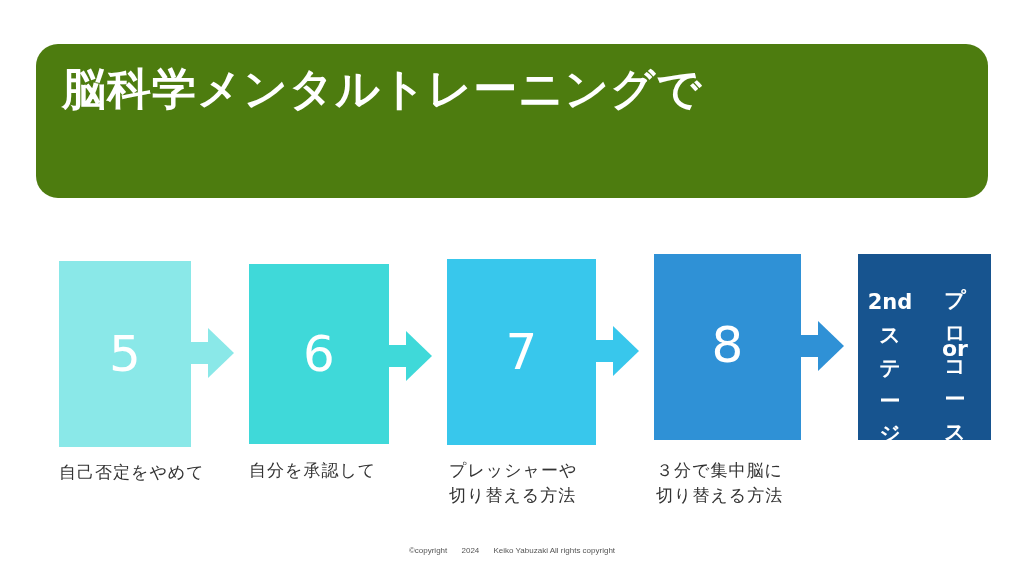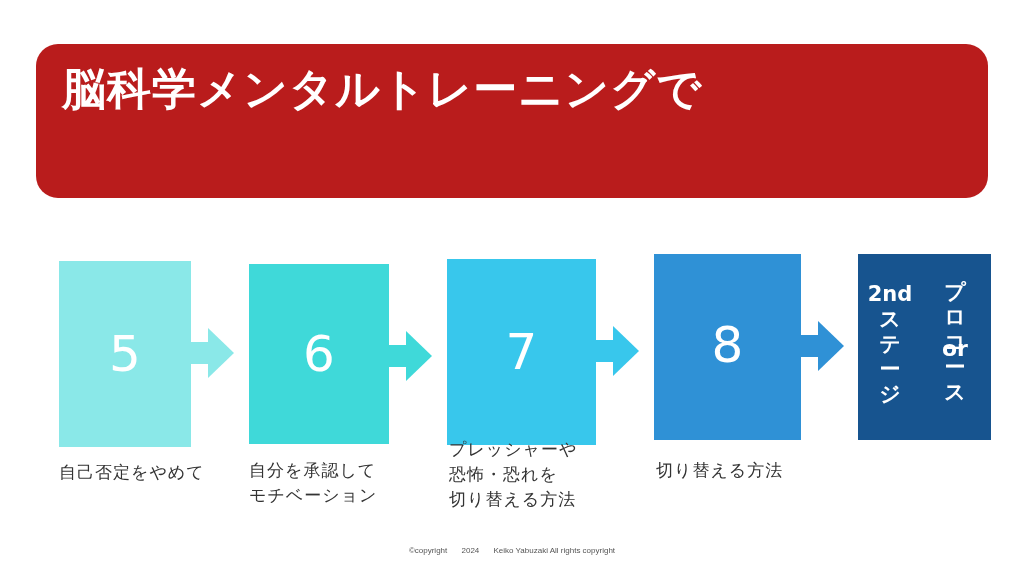--- a/index.html
+++ b/index.html
@@ -1,21 +1,21 @@
 <!DOCTYPE html>
 <html><head>
 <meta charset="utf-8">
 <style>
   * { margin: 0; padding: 0; box-sizing: border-box; }
   html, body { width: 1024px; height: 576px; background: #ffffff; overflow: hidden; }
   body { position: relative; font-family: "DejaVu Sans", sans-serif; }
 
   .banner {
     position: absolute; left: 36px; top: 44px; width: 952px; height: 154px;
-    background: #b91c1c; border-radius: 22px;
+    background: #4d7c0f; border-radius: 22px;
     padding: 14px 0 2px 26px;
     color: #ffffff;
   }
   .banner .line {
     display: block; font-weight: bold; font-size: 44px; line-height: 62px;
     letter-spacing: 1px; white-space: nowrap;
   }
 
   .box {
     position: absolute; color: #ffffff;
@@ -34,21 +34,21 @@
   .caption span { display: block; }
 
   .final {
     position: absolute; left: 858px; top: 254px; width: 133px; height: 186px;
     background: #17548f; color: #ffffff; font-weight: bold;
   }
   .vcol {
     position: absolute; display: flex; flex-direction: column; align-items: center;
     font-size: 21px; line-height: 25px;
   }
-  .vcol span { display: block; }
+  .vcol span { display: block; margin-top: 8px; }
   .or { position: absolute; left: 52px; top: 82px; font-size: 22px; margin-left: 32px; }
 
   .footer {
     position: absolute; left: 0; width: 1024px; top: 546px; text-align: center;
     font-size: 8px; color: #555555;
     font-family: "Liberation Sans", sans-serif;
   }
   .footer span { margin: 12px 6px; }
 </style>
 </head>
@@ -106,28 +106,27 @@
     <span>ー</span>
     <span>ス</span>
   </div>
 </div>
 
 <div class="caption" style="left:59px;top:460px;">
   <span>自己否定をやめて</span>
 </div>
 <div class="caption" style="left:249px;top:458px;">
   <span>自分を承認して</span>
-  <span>モチベーション</span>
 </div>
-<div class="caption" style="left:449px;top:437px;font-family:Liberation Serif, serif;">
+<div class="caption" style="left:449px;top:458px;font-family:Liberation Serif, serif;">
   <span>プレッシャーや</span>
-  <span>恐怖・恐れを</span>
   <span>切り替える方法</span>
 </div>
 <div class="caption" style="left:656px;top:458px;">
+  <span>３分で集中脳に</span>
   <span>切り替える方法</span>
 </div>
 
 <div class="footer">
   <span>©copyright</span>
   <span>2024</span>
   <span>Keiko Yabuzaki All rights copyright</span>
 </div>
 
 </body></html>

